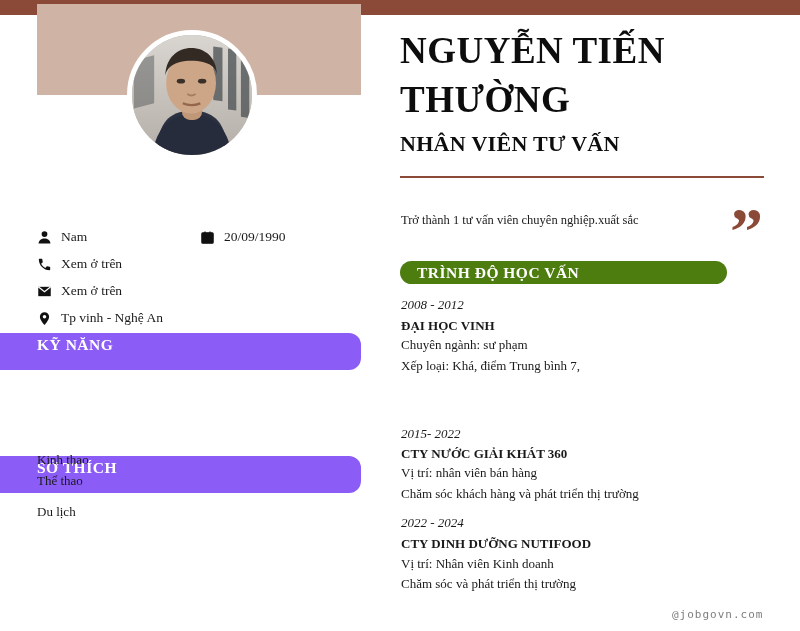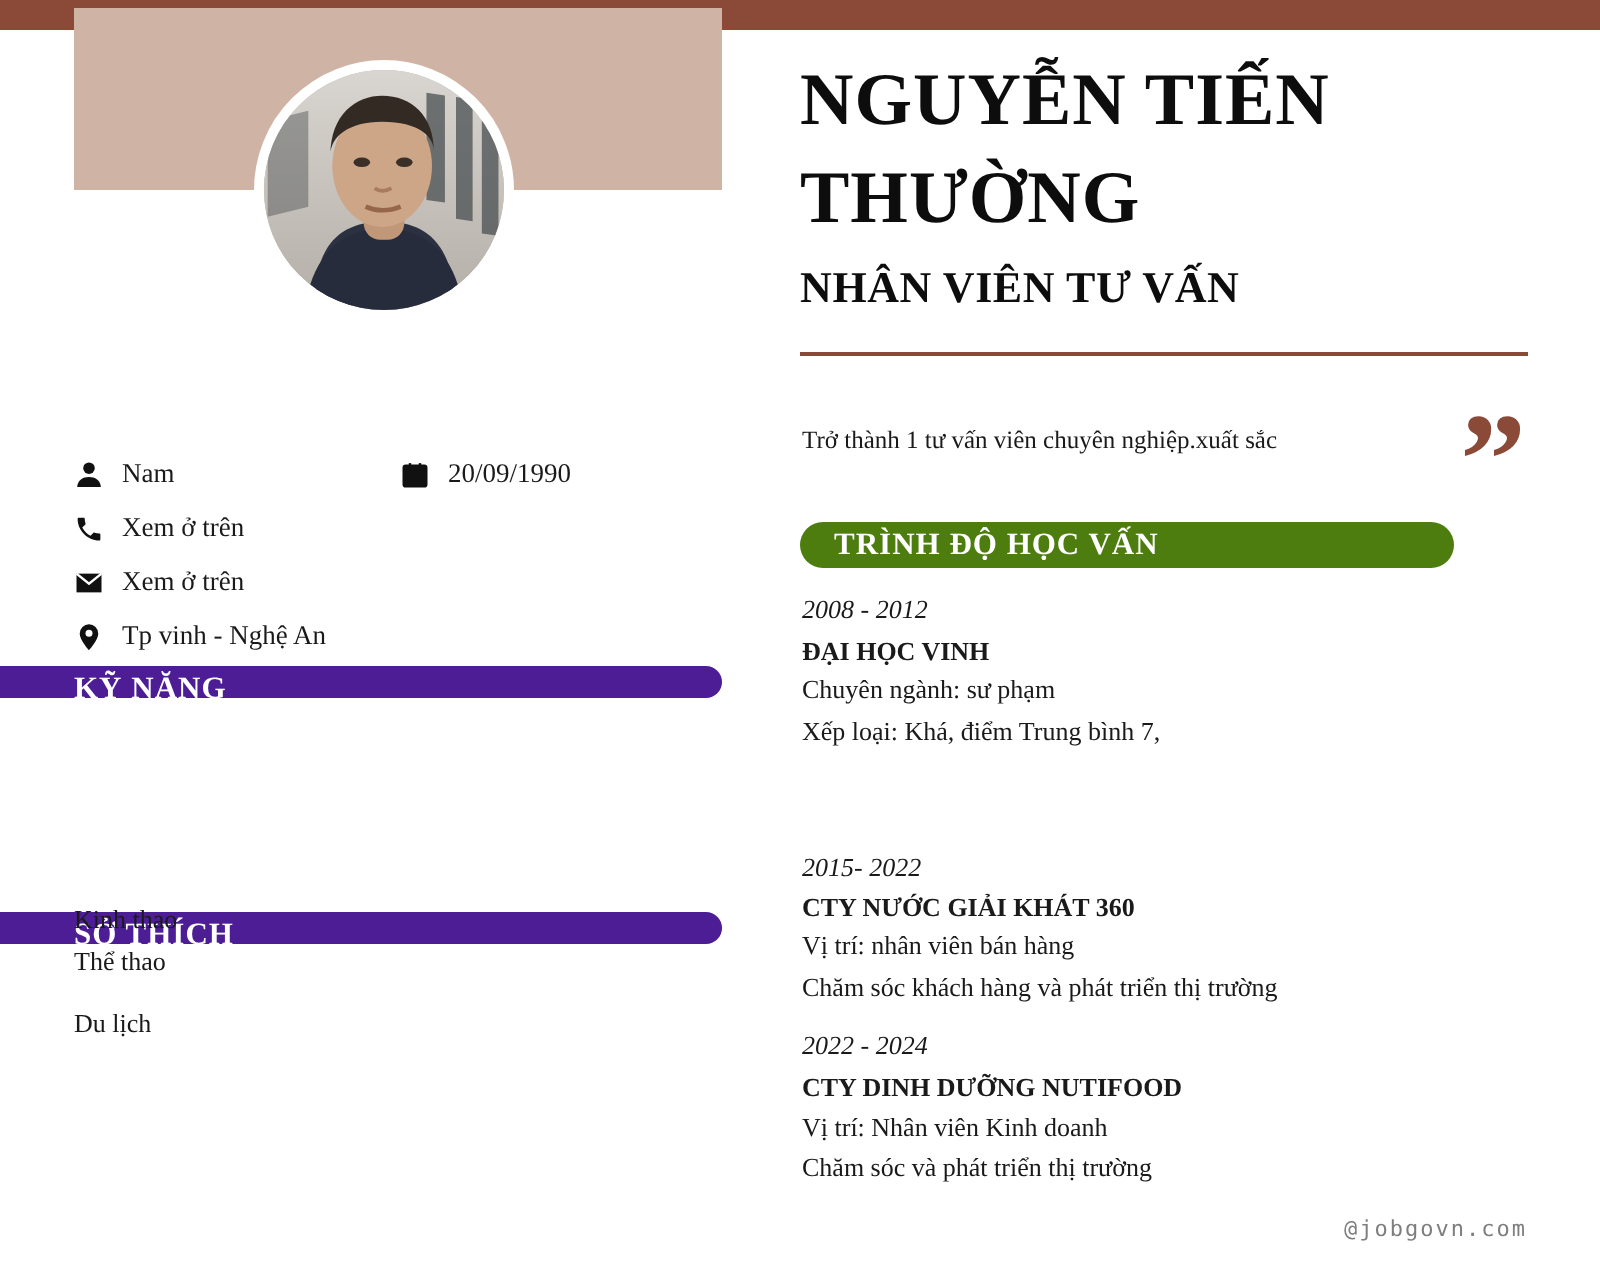--- a/index.html
+++ b/index.html
@@ -22,21 +22,21 @@
   .contact { position:absolute; left:37px; top:198px; width:324px;margin-top:30px; }
   .contact-row { position:relative; height:27px; }
   .cell { position:absolute; top:0; display:flex; align-items:center; height:18px; }
   .cell.c-left { left:0; }
   .cell.c-right { left:163px; }
   .cicon { width:15px; height:15px; display:inline-block; flex:0 0 15px; }
   .cicon svg { display:block; width:15px; height:15px; fill:#111; }
   .cval { margin-left:9px; font-size:13.5px; white-space:nowrap; }
   
   .lbar {
-    position:absolute; left:0; width:361px; height:16px; background:#4c1d95;
+    position:absolute; left:0; width:361px; height:37px; background:#8b5cf6;
     border-radius:0 12px 12px 0; color:#ffffff; font-weight:bold; font-size:15.5px;
     line-height:23px; padding-left:37px; letter-spacing:0.5px;
   }
   .ltext { position:absolute; left:37px; font-size:13px; white-space:nowrap; }
   
   .name {
     position:absolute; left:400px; top:26px; width:350px;
     font-size:37px; line-height:49px; font-weight:bold; color:#0d0d0d; letter-spacing:0.5px;
   }
   .jobtitle {

